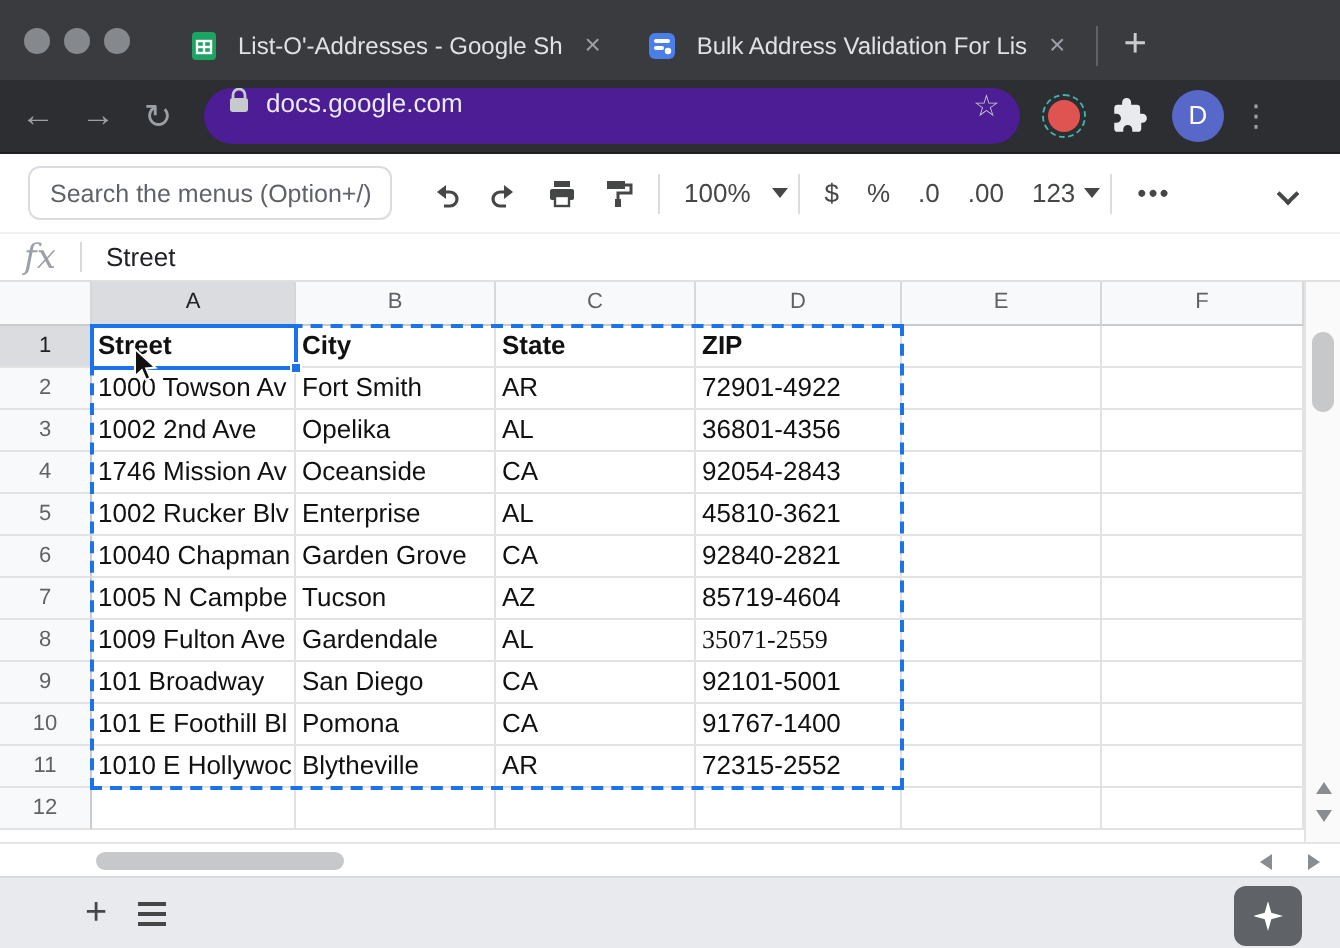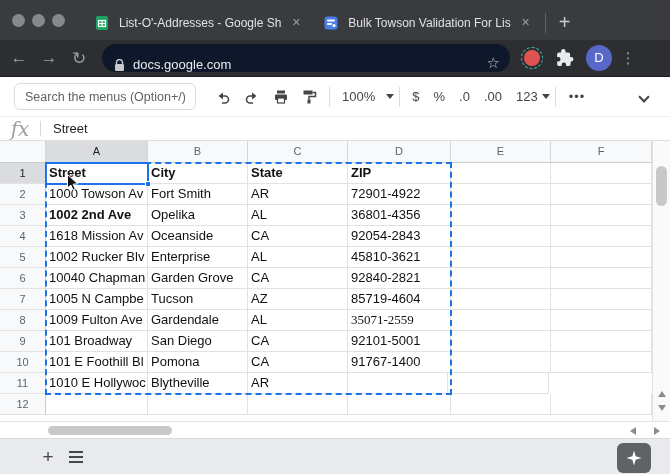--- a/index.html
+++ b/index.html
@@ -14,21 +14,21 @@
   .tab { display:flex; align-items:center; height:34px; margin-top:6px; padding:0 8px 0 10px; border-radius:8px 8px 0 0; max-width:235px; }
   .tab-title { color:#dee1e6; font-size:12px; white-space:nowrap; overflow:hidden; max-width:170px; margin:0 6px 0 9px; }
   .tab-close { color:#9aa0a6; font-size:14px; width:18px; height:18px; line-height:17px; text-align:center; border-radius:50%; flex:0 0 auto; }
   .tab-sep { width:1px; height:20px; background:#5f6368; margin:6px 6px 0 2px; }
   .new-tab { color:#c8cbcf; font-size:20px; font-weight:300; width:26px; height:26px; line-height:24px; text-align:center; margin-top:6px; border-radius:50%; }
   .favicon { width:16px; height:16px; flex:0 0 auto; }
 
   
   .navbar { position:absolute; left:0; top:40px; width:670px; height:37px; background:#2d2e32; border-bottom:1px solid #1d1e21; display:flex; align-items:center; }
   .nav-ic { color:#9aa0a6; font-size:17px; width:30px; text-align:center; flex:0 0 auto; }
-  .omnibox { height:28px; width:408px; margin-left:8px; background:#0f172a; border-radius:14px; display:flex; align-items:flex-end; padding:0 10px 0 12px; overflow:hidden; }
+  .omnibox { height:28px; width:408px; margin-left:8px; background:#4c1d95; border-radius:14px; display:flex; align-items:flex-start; padding:0 10px 0 12px; overflow:hidden; }
   .omnibox .host { color:#e8eaed; font-size:13px; margin-left:8px; white-space:nowrap; }
   .omnibox .path { color:#9aa0a6; font-size:13px; white-space:nowrap; }
   .omnibox .star { margin-left:auto; color:#c4c7cb; font-size:15px; }
   .ext-rec { width:16px; height:16px; border-radius:50%; background:#df5450; outline:1px dashed #3fb5ad; outline-offset:2px; margin:0 10px 0 14px; }
   .ext-puzzle { margin:0 6px; }
   .avatar { width:26px; height:26px; border-radius:50%; background:#5868c8; color:#fff; font-size:13px; line-height:26px; text-align:center; margin:0 6px; }
   .kebab { color:#9aa0a6; font-size:15px; letter-spacing:0; width:20px; text-align:center; }
 
   
   .sheets-toolbar { position:absolute; left:0; top:77px; width:670px; height:40px; background:#fff; display:flex; align-items:center; padding:0 14px; border-bottom:1px solid #f0f0f0; }
@@ -36,21 +36,21 @@
   .menu-search::placeholder { color:#5f6368; opacity:1; }
   .tb-btn { width:29px; height:26px; display:flex; align-items:center; justify-content:center; color:#444746; flex:0 0 auto; }
   .tb-div { width:1px; height:20px; background:#dadce0; margin:0 5px; flex:0 0 auto; }
   .tb-text { font-size:13px; color:#444746; padding:0 7px; white-space:nowrap; }
   .caret { width:0; height:0; border-left:4px solid transparent; border-right:4px solid transparent; border-top:5px solid #444746; display:inline-block; margin-left:4px; }
   .chev { width:8px; height:8px; border-right:2px solid #444746; border-bottom:2px solid #444746; transform:rotate(45deg); margin-left:auto; margin-right:8px; }
   .tb-more { font-size:13px; color:#444746; letter-spacing:1px; padding:0 8px; }
 
   
   .formula-bar { position:absolute; left:0; top:117px; width:670px; height:24px; background:#fff; border-bottom:1px solid #e0e0e0; display:flex; align-items:center; }
-  .fx { font-family:"DejaVu Serif", serif; font-style:italic; color:#9aa0a6; font-size:20px; width:40px; text-align:center; }
+  .fx { font-family:"DejaVu Serif", serif; font-style:italic; color:#9aa0a6; font-size:17px; width:40px; text-align:center; }
   .fb-div { width:1px; height:15px; background:#d9d9d9; }
   .fb-value { font-size:13px; color:#202124; margin-left:12px; }
 
   
   .grid-area { position:absolute; left:0; top:141px; width:652px; height:280px; background:#fff; overflow:hidden; }
   .g-row { display:flex; }
   .g-cell { border-right:1px solid #e2e2e2; border-bottom:1px solid #e2e2e2; height:21px; line-height:20px; font-size:13px; color:#111; padding-left:3px; white-space:nowrap; overflow:hidden; background:#fff; }
   .g-colhead { height:22px; line-height:21px; background:#f8f9fa; border-right:1px solid #d5d7d9; border-bottom:1px solid #c9cbcd; font-size:11px; color:#5f6368; text-align:center; padding:0; }
   .g-rowhead { background:#f8f9fa; border-right:1px solid #c9cbcd; border-bottom:1px solid #e2e2e2; font-size:11px; color:#5f6368; text-align:center; padding:0; height:21px; line-height:20px; }
   .sel-head { background:#dadce0 !important; color:#202124 !important; }
@@ -104,21 +104,21 @@
       <span class="tab-title">List-O'-Addresses - Google Sh</span>
       <span class="tab-close">×</span>
     </div>
     <div class="tab">
       <svg class="favicon" viewBox="0 0 16 16">
         <rect x="1.5" y="1.5" width="13" height="13" rx="3" fill="#4a7fe8"></rect>
         <rect x="4" y="4.5" width="8" height="2" rx="1" fill="#fff"></rect>
         <rect x="4" y="8" width="5" height="2" rx="1" fill="#fff"></rect>
         <circle cx="11" cy="10.5" r="1.6" fill="#fff"></circle>
       </svg>
-      <span class="tab-title">Bulk Towson Validation For Lis</span>
+      <span class="tab-title">Bulk Address Validation For Lis</span>
       <span class="tab-close">×</span>
     </div>
     <div class="tab-sep"></div>
     <div class="new-tab">+</div>
   </div>
 
   <div class="navbar">
     <span class="nav-ic" style="margin-left:4px;">←</span>
     <span class="nav-ic">→</span>
     <span class="nav-ic">↻</span>
@@ -212,30 +212,30 @@
           <div class="g-cell g-rowhead" style="width: 46px;">2</div>
           <div class="g-cell" style="width: 102px;">1000 Towson Av</div>
           <div class="g-cell" style="width: 100px;">Fort Smith</div>
           <div class="g-cell" style="width: 100px;">AR</div>
           <div class="g-cell" style="width: 103px;">72901-4922</div>
           <div class="g-cell" style="width: 100px;"></div>
           <div class="g-cell" style="width: 101px;"></div>
         </div>
         <div class="g-row">
           <div class="g-cell g-rowhead" style="width: 46px;">3</div>
-          <div class="g-cell" style="width: 102px; font-weight: bold;">1002 2nd Ave</div>
+          <div class="g-cell" style="width: 102px;">1002 2nd Ave</div>
           <div class="g-cell" style="width: 100px;">Opelika</div>
           <div class="g-cell" style="width: 100px;">AL</div>
           <div class="g-cell" style="width: 103px;">36801-4356</div>
           <div class="g-cell" style="width: 100px;"></div>
           <div class="g-cell" style="width: 101px;"></div>
         </div>
         <div class="g-row">
           <div class="g-cell g-rowhead" style="width: 46px;">4</div>
-          <div class="g-cell" style="width: 102px;">1618 Mission Av</div>
+          <div class="g-cell" style="width: 102px;">1746 Mission Av</div>
           <div class="g-cell" style="width: 100px;">Oceanside</div>
           <div class="g-cell" style="width: 100px;">CA</div>
           <div class="g-cell" style="width: 103px;">92054-2843</div>
           <div class="g-cell" style="width: 100px;"></div>
           <div class="g-cell" style="width: 101px;"></div>
         </div>
         <div class="g-row">
           <div class="g-cell g-rowhead" style="width: 46px;">5</div>
           <div class="g-cell" style="width: 102px;">1002 Rucker Blv</div>
           <div class="g-cell" style="width: 100px;">Enterprise</div>
@@ -287,20 +287,21 @@
           <div class="g-cell" style="width: 100px;">CA</div>
           <div class="g-cell" style="width: 103px;">91767-1400</div>
           <div class="g-cell" style="width: 100px;"></div>
           <div class="g-cell" style="width: 101px;"></div>
         </div>
         <div class="g-row">
           <div class="g-cell g-rowhead" style="width: 46px;">11</div>
           <div class="g-cell" style="width: 102px;">1010 E Hollywoc</div>
           <div class="g-cell" style="width: 100px;">Blytheville</div>
           <div class="g-cell" style="width: 100px;">AR</div>
+          <div class="g-cell" style="width: 103px;">72315-2552</div>
           <div class="g-cell" style="width: 100px;"></div>
           <div class="g-cell" style="width: 101px;"></div>
         </div>
         <div class="g-row">
           <div class="g-cell g-rowhead" style="width: 46px;">12</div>
           <div class="g-cell" style="width: 102px;"></div>
           <div class="g-cell" style="width: 100px;"></div>
           <div class="g-cell" style="width: 100px;"></div>
           <div class="g-cell" style="width: 103px;"></div>
           <div class="g-cell" style="width: 100px;"></div>

